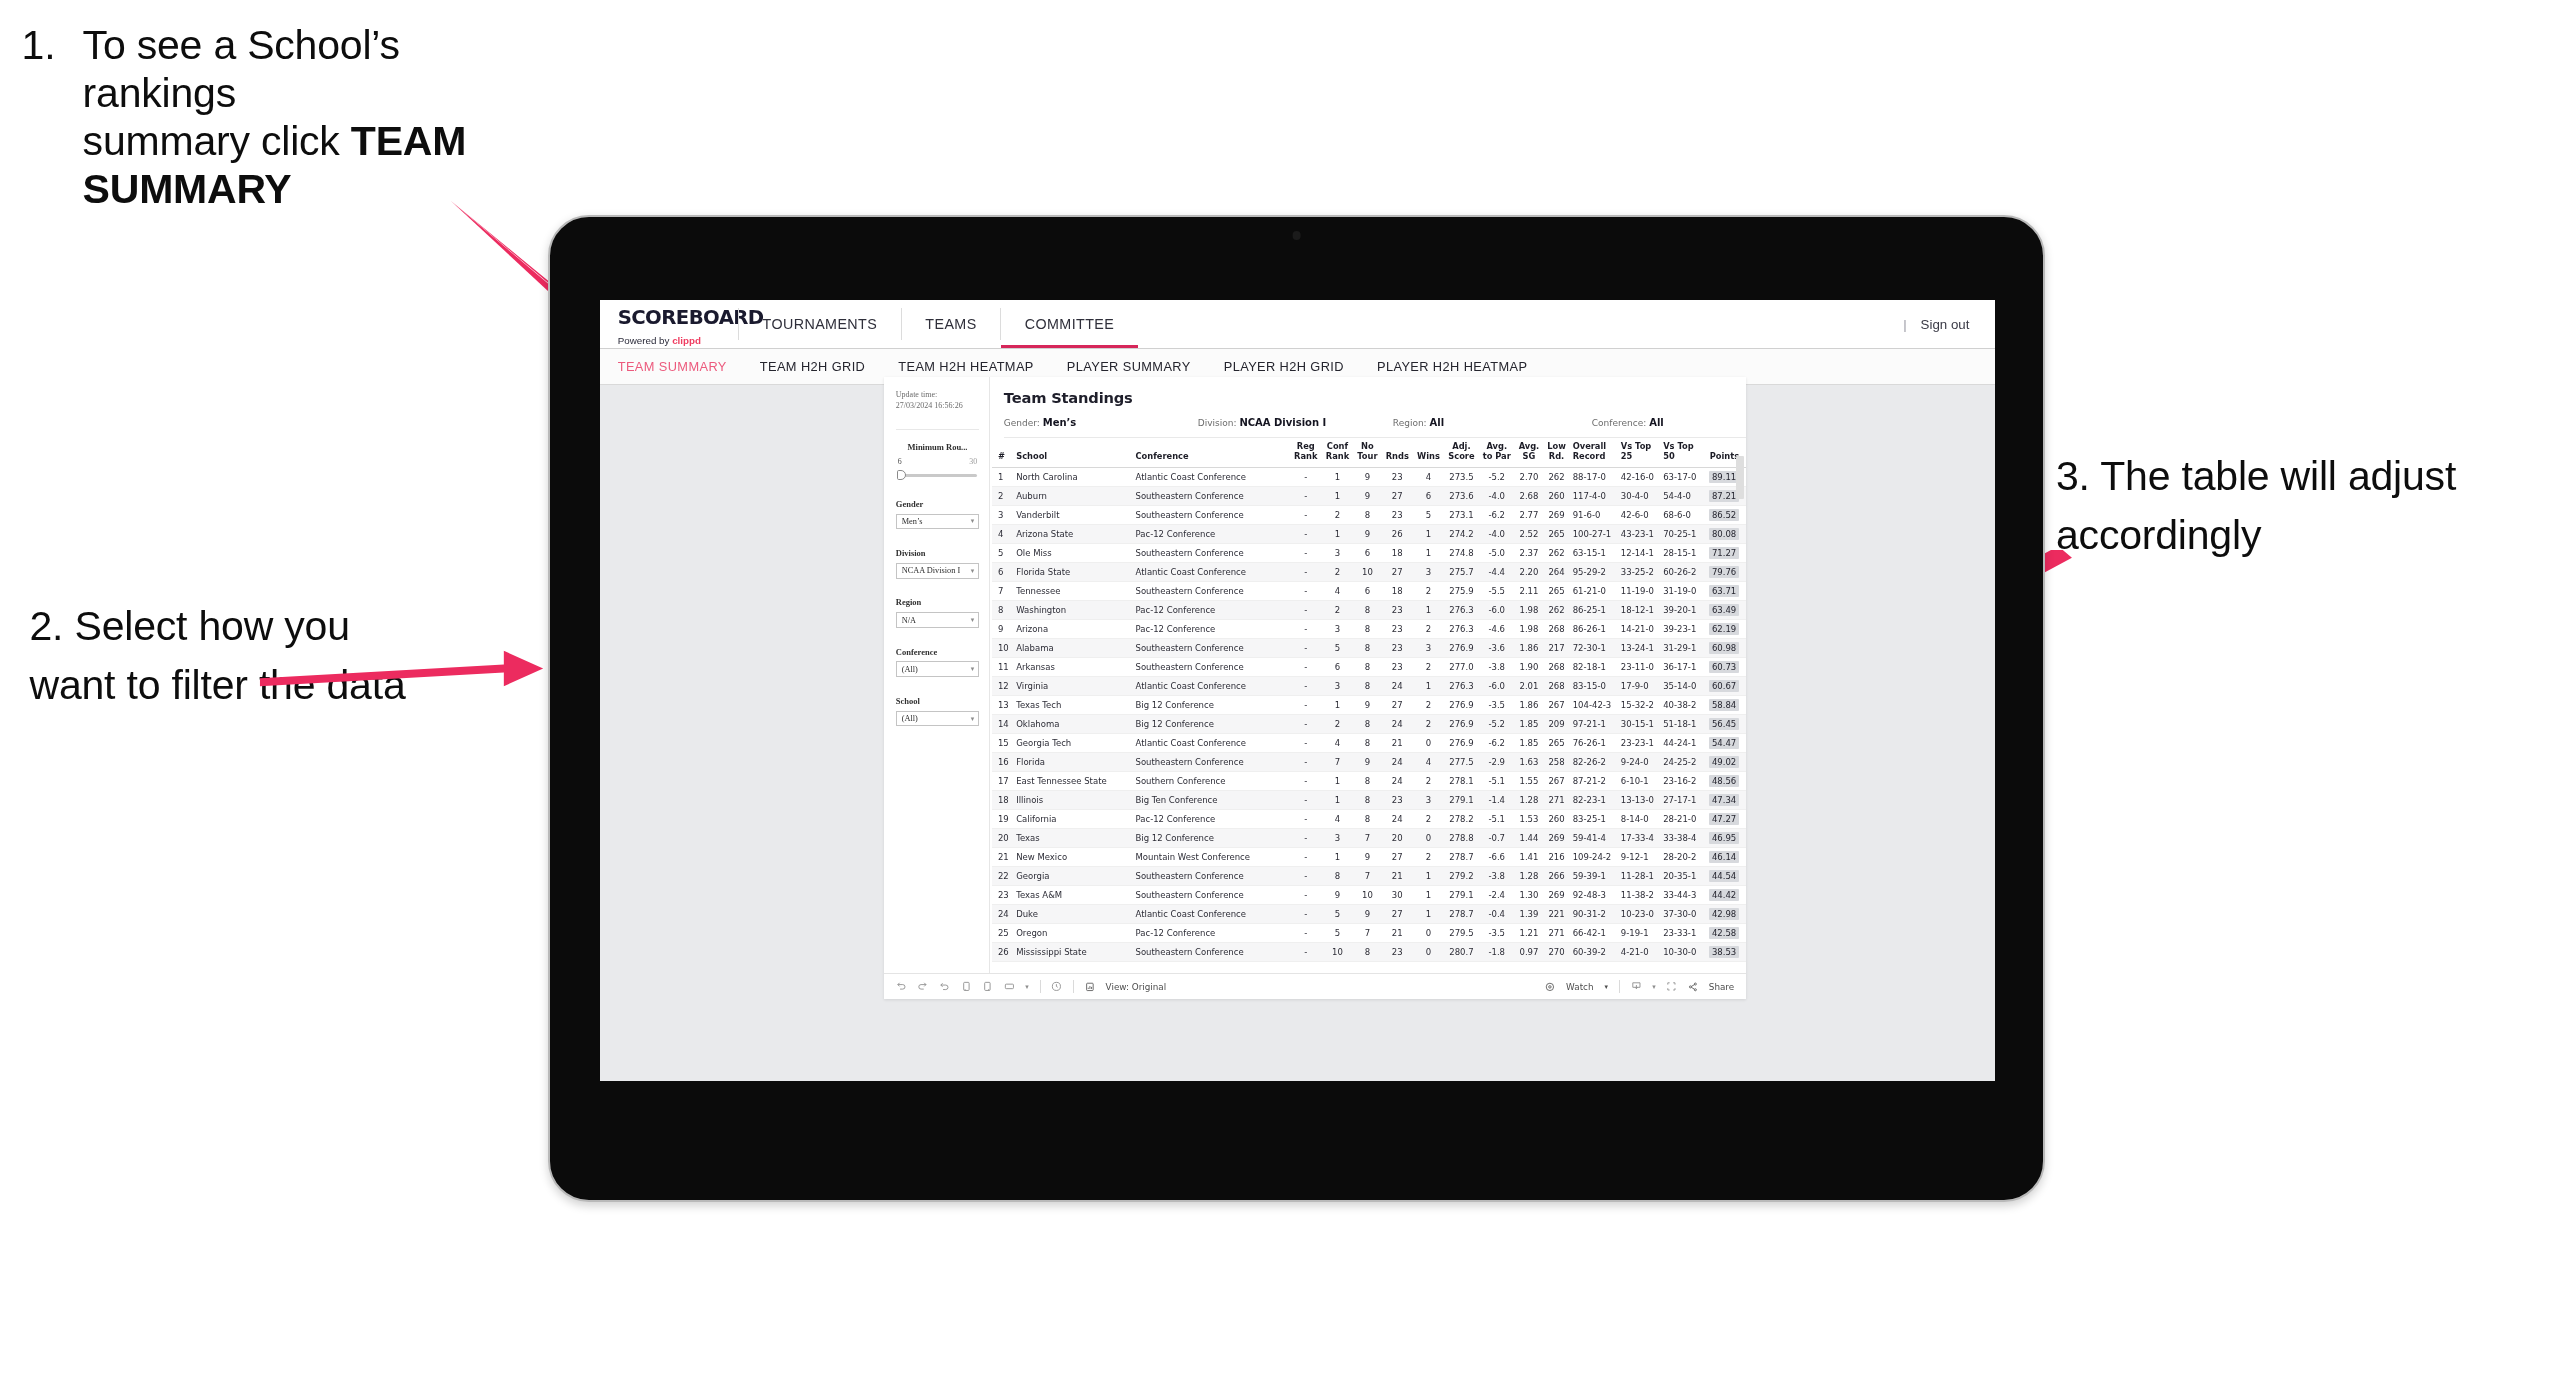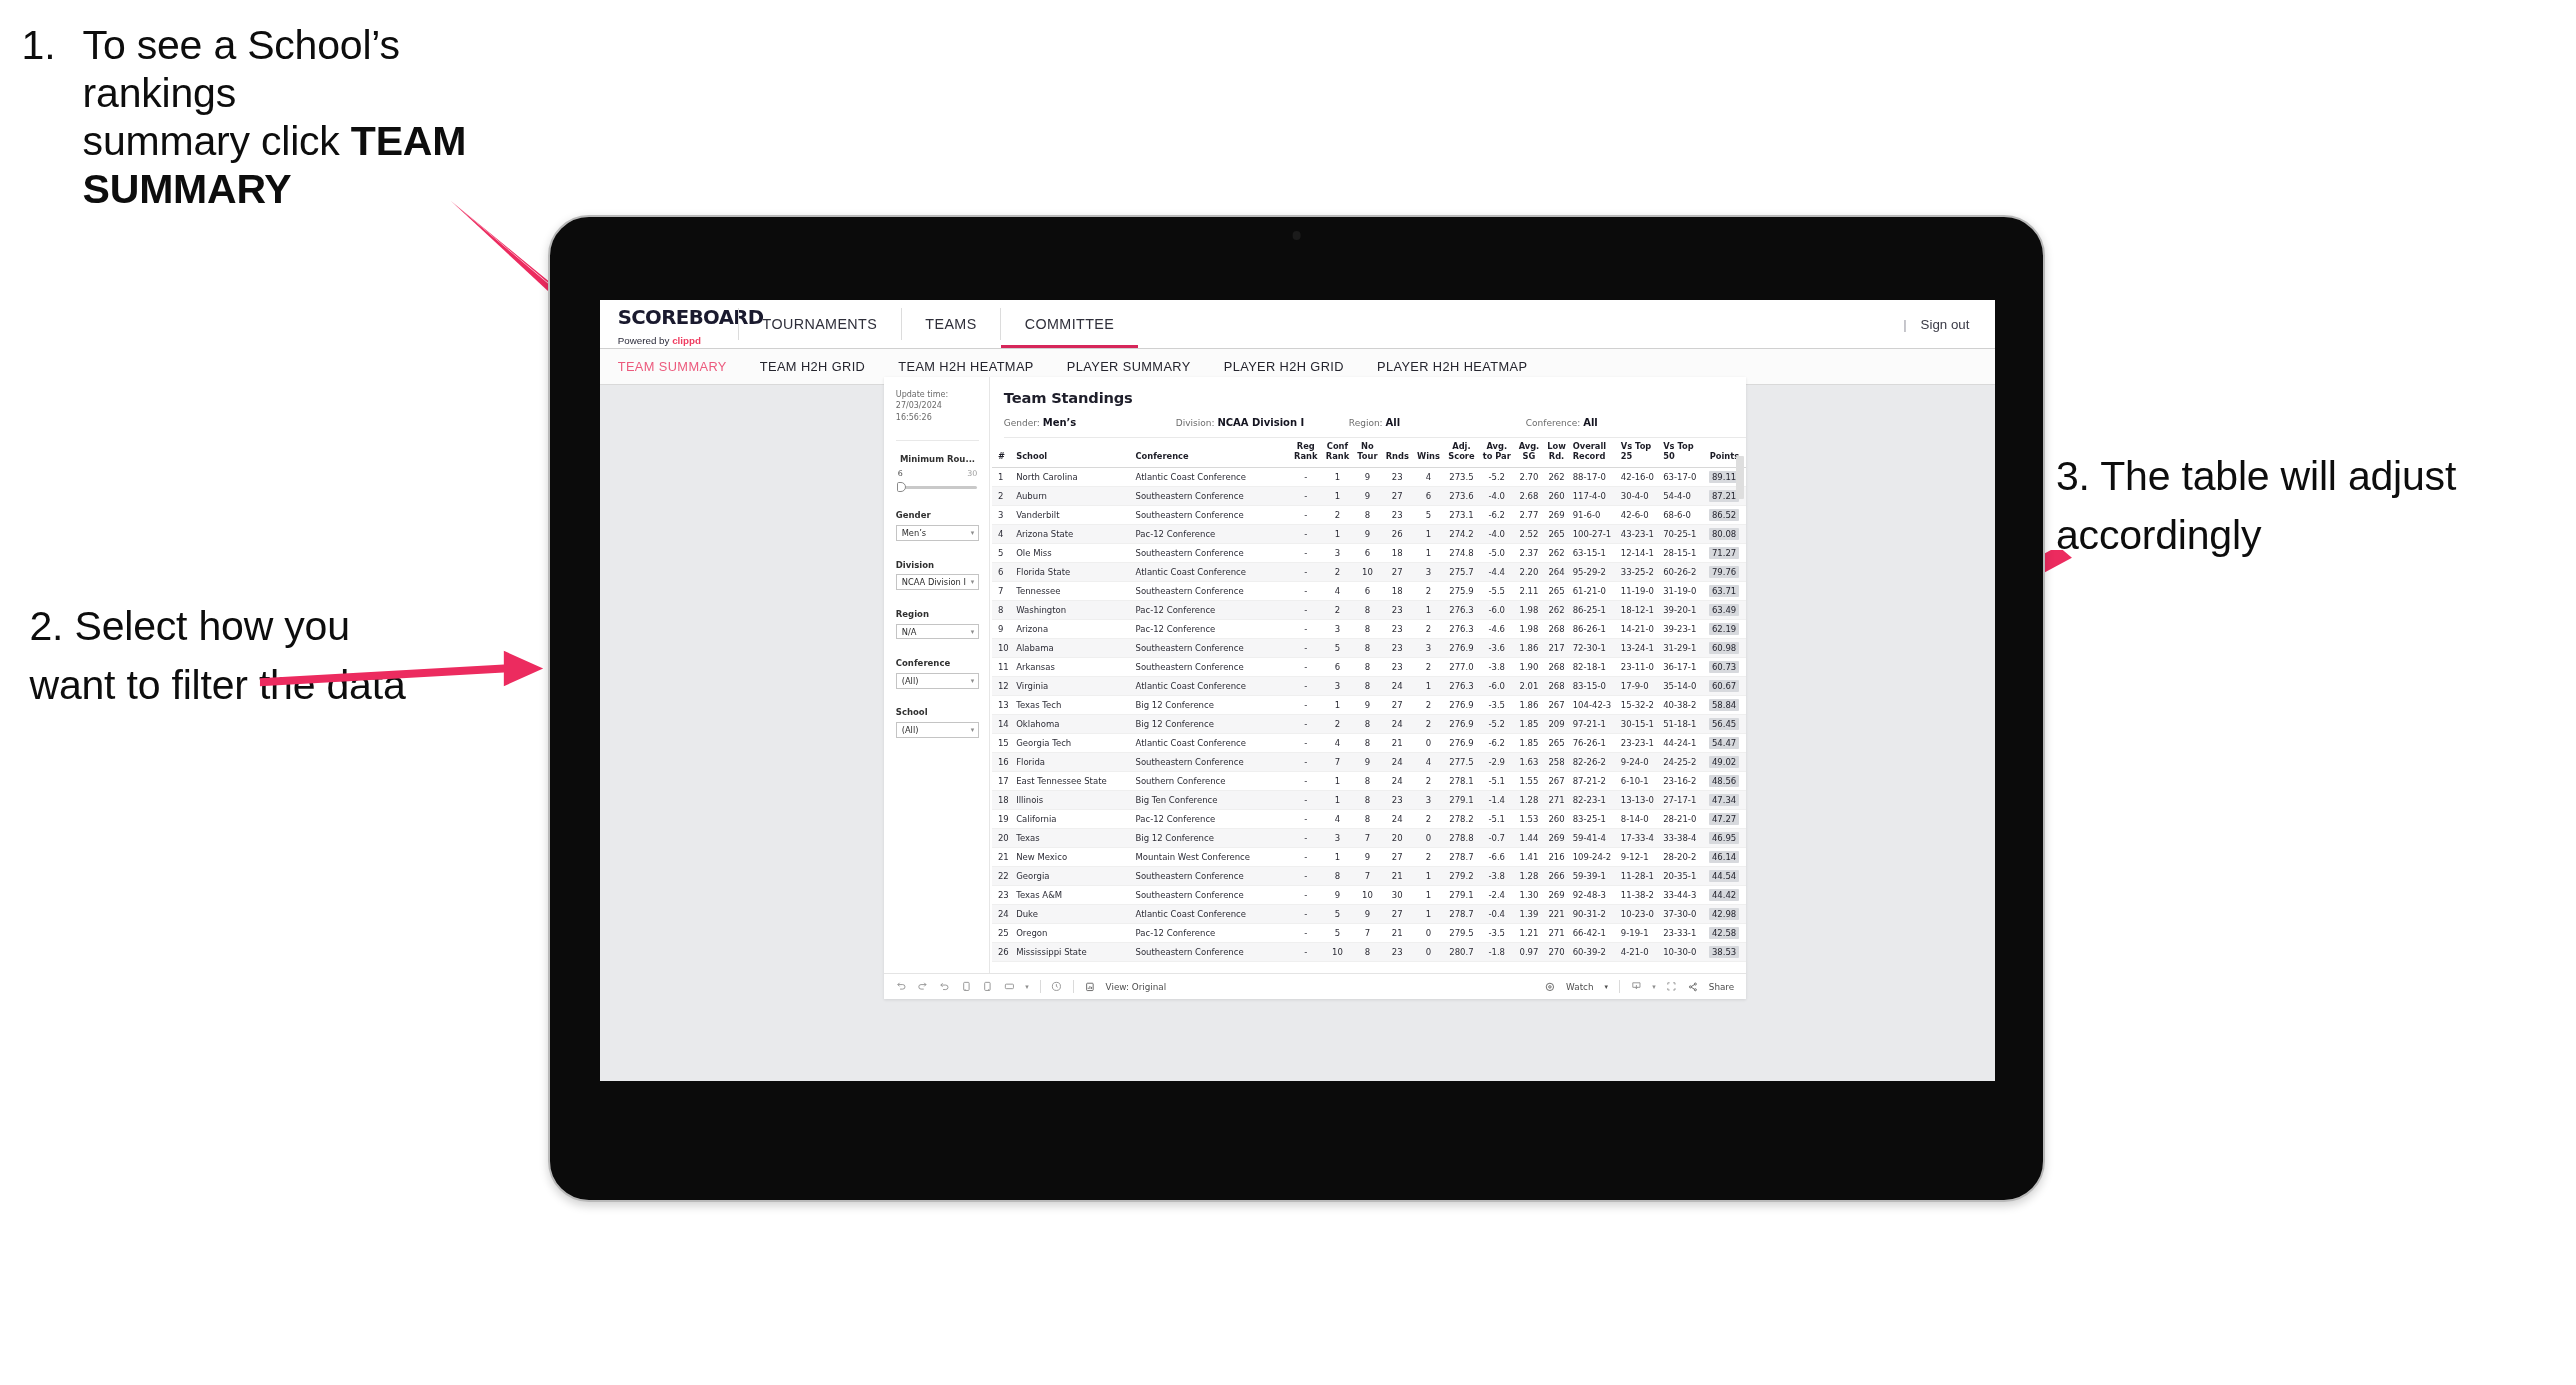--- a/index.html
+++ b/index.html
@@ -91,21 +91,21 @@
   #dash {
     position: absolute; left: 284px; top: 77px;
     width: 862px; height: 622px; background: #fff;
     box-shadow: 0 1px 2.9px rgba(0,0,0,0.10);
     display: flex; flex-direction: column;
     font-family: "DejaVu Sans", sans-serif;
   }
   .dash-body { flex: 1; display: flex; overflow: hidden; }
 
   
-  .side { width: 106px; border-right: 1px solid #e6e6e6; padding: 11.8px 9.8px 0 11.8px; }
+  .side { width: 106px; border-right: 1px solid #e6e6e6; padding: 11.8px 9.8px 0 11.8px; font-family: Liberation Serif, serif; }
   .upd-label { font-size: 8px; color: #6a6a6a; line-height: 1.45; }
   .side-hr { height: 1px; background: #e8e8e8; margin: 16.7px 0 12.8px 0; }
   .side-group { margin-bottom: 18.7px; }
   .side-title { font-size: 8.5px; color: #303030; font-weight: 600; margin-bottom: 4.9px; }
   .side-title.center { text-align: center; }
   .slider-ends { display: flex; justify-content: space-between; font-size: 7.9px; color: #4a4a4a; padding: 0 2px 3.9px 2px; }
   .slider-ends .hi { color: #9b9b9b; }
   .slider-track { position: relative; height: 9.8px; }
   .slider-track .bar { position: absolute; left: 5.9px; right: 2px; top: 3.9px; height: 2.9px; background: #c9c9c9; border-radius: 2px; }
   .slider-track .knob {
@@ -116,21 +116,21 @@
     height: 15.7px; border: 1px solid #c4c4c4; background: #fff;
     display: flex; align-items: center; justify-content: space-between;
     padding: 0 3.9px 0 4.9px; font-size: 8.3px; color: #2b2b2b; cursor: pointer;
   }
   .sel .car { font-size: 6.9px; color: #8d8d8d; }
 
   
   .main { flex: 1; display: flex; flex-direction: column; min-width: 0; }
   .main-head { padding: 11.8px 0 0 13.8px; }
   .dash-title { font-size: 14.7px; font-weight: 700; color: #1f1f2b; letter-spacing: -0.2px; }
-  .filt-row { display: flex; margin-top: 10.8px; padding-bottom: 9.8px; border-bottom: 1px solid #e9e9e9; }
+  .filt-row { display: flex; margin-top: 10.8px; padding-bottom: 9.8px; border-bottom: 1px solid #e9e9e9; gap: 22px; }
   .filt { font-size: 9px; color: #6c6c6c; }
   .filt b { color: #141420; font-weight: 700; font-size: 10px; }
   .f1 { width: 172px; } .f2 { width: 173px; } .f3 { width: 177px; }
 
   
   .tbl-wrap { flex: 1; overflow: hidden; position: relative; padding-left: 2px; }
   table.st { width: 100%; border-collapse: collapse; font-size: 8.5px; color: #2c2c36; }
   table.st th {
     font-weight: 700; color: #1c1c26; font-size: 8.3px;
     padding: 3.9px 2.9px 5.9px 2.9px; vertical-align: bottom; border-bottom: 1px solid #d8d8d8;

